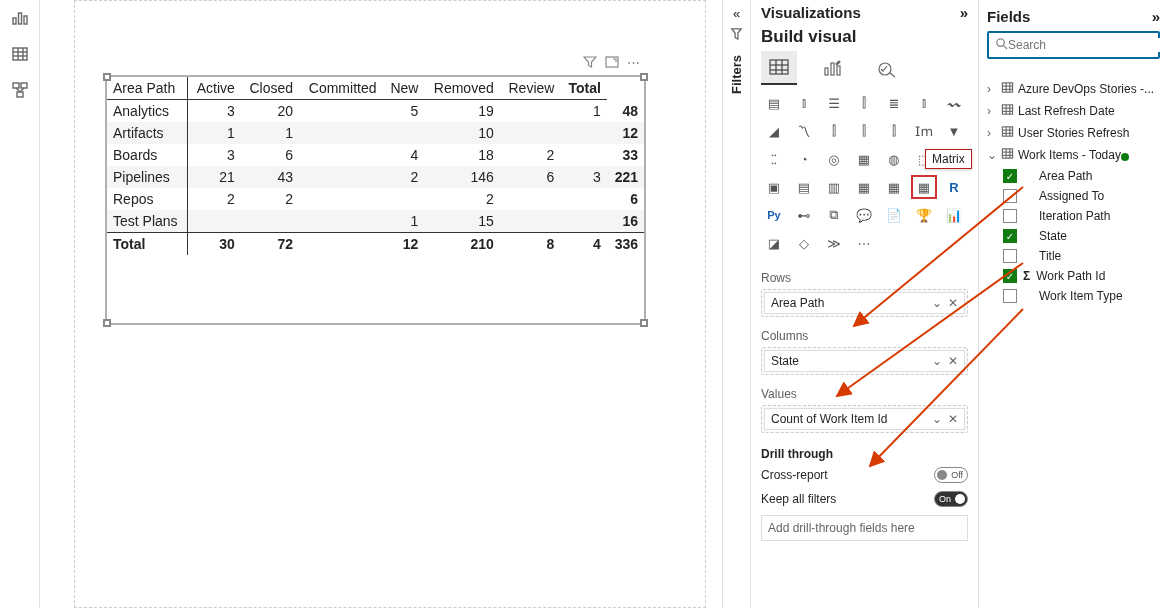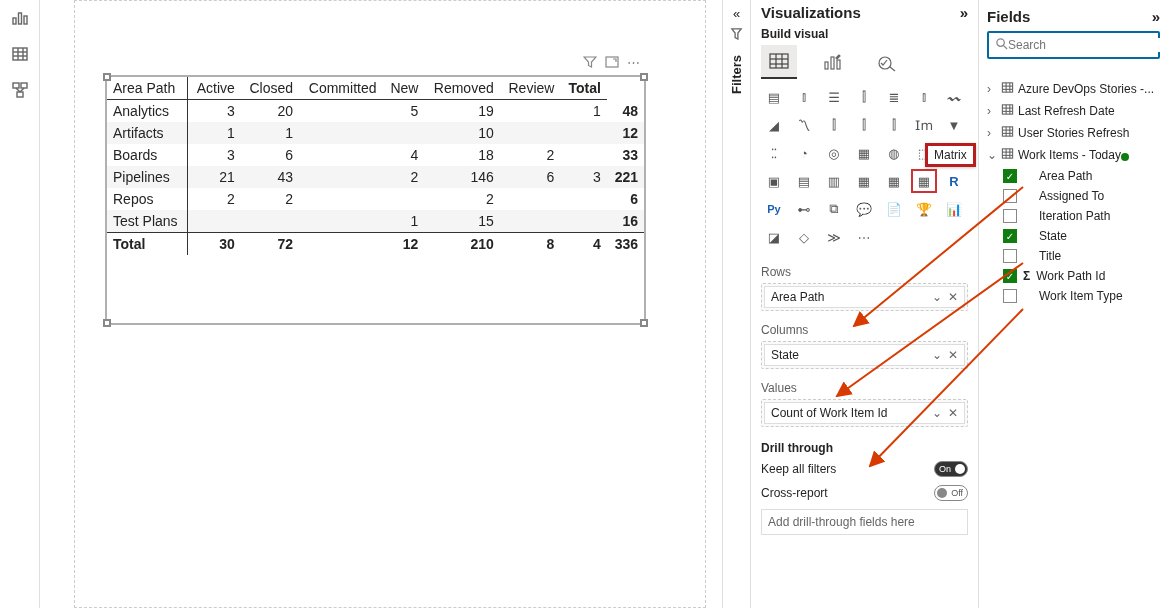--- a/index.html
+++ b/index.html
@@ -29,31 +29,31 @@
 
   
   .right { display: flex; }
   .filters-collapsed { width: 28px; border-left: 1px solid #e1dfdd; display: flex; flex-direction: column; align-items: center; padding-top: 6px; gap: 6px; }
   .filters-collapsed .chev { font-size: 13px; }
   .filters-collapsed .rot { writing-mode: vertical-rl; transform: rotate(180deg); font-weight: 600; margin-top: 6px; }
   .panel { border-left: 1px solid #e1dfdd; display: flex; flex-direction: column; }
   .viz-panel { width: 228px; padding: 0 10px 0 10px; }
   .fields-panel { width: 190px; padding: 4px 8px 0 8px; }
   .panel-header { display: flex; justify-content: space-between; align-items: center; font-size: 15px; font-weight: 600; padding: 4px 0 6px 0; }
-  .subhead { font-size: 12px; font-weight: 600; margin-bottom: 4px; }
+  .subhead { font-size: 17px; font-weight: 600; margin-bottom: 4px; }
 
   .build-tabs { display: flex; gap: 18px; margin-bottom: 6px; }
   .build-tabs .tab { width: 36px; height: 34px; display: flex; align-items: center; justify-content: center; cursor: pointer; }
   .build-tabs .tab.active { background: #edebe9; border-bottom: 2px solid #333; }
   .viz-grid { display: grid; grid-template-columns: repeat(7, 26px); gap: 4px 4px; margin-bottom: 10px; position: relative; }
   .viz-grid .v { width: 26px; height: 24px; display: flex; align-items: center; justify-content: center; cursor: pointer; font-size: 13px; color:#555; }
   .viz-grid .v.sel { border: 2px solid #c33; }
   .viz-grid .v.r { color: #1a5fb4; font-weight: bold; }
   .viz-grid .v.py { color: #1a5fb4; font-weight: bold; font-size: 11px; }
-  .viz-tooltip { position: absolute; left: 164px; top: 58px; background: #fff; border: 3px solid #b91c1c; padding: 2px 6px; box-shadow: 0 1px 3px rgba(0,0,0,.2); font-size: 12px; z-index: 10; }
+  .viz-tooltip { position: absolute; left: 164px; top: 58px; background: #fff; border: 1px solid #b91c1c; padding: 2px 6px; box-shadow: 0 1px 3px rgba(0,0,0,.2); font-size: 12px; z-index: 10; }
 
   .section-label { font-size: 12px; color: #605e5c; margin: 6px 0 4px 0; }
   .field-well { border: 1px dashed #ccc; background: #fafafa; border-radius: 2px; margin-bottom: 6px; }
   .well-item { display: flex; align-items: center; justify-content: space-between; background: #fff; border: 1px solid #ddd; margin: 2px; padding: 3px 6px; font-size: 12px; }
   .well-actions { display: flex; gap: 6px; color: #666; }
   .drill-label { font-size: 12px; font-weight: 600; margin: 8px 0 6px 0; }
   .toggle-row { display: flex; justify-content: space-between; align-items: center; font-size: 12px; margin-bottom: 8px; }
   .toggle { width: 34px; height: 16px; border-radius: 8px; border: 1px solid #888; position: relative; font-size: 9px; display:flex; align-items:center; }
   .toggle.off { justify-content: flex-end; padding-right: 4px; color:#555;}
   .toggle.off:before { content: ""; width: 10px; height: 10px; border-radius: 50%; background: #888; position: absolute; left: 2px; }
@@ -328,26 +328,26 @@
       <div class="well-item">
         <span>Count of Work Item Id</span>
         <span class="well-actions">
             <span>⌄</span>
             <span>✕</span>
           </span>
       </div>
     </div>
     <div class="drill-label">Drill through</div>
     <div class="toggle-row">
+      <span>Cross-report</span>
+      <span class="toggle off">Off</span>
+    </div>
+    <div class="toggle-row">
       <span>Keep all filters</span>
       <span class="toggle on">On</span>
-    </div>
-    <div class="toggle-row">
-      <span>Cross-report</span>
-      <span class="toggle off">Off</span>
     </div>
     <div class="drill-drop">Add drill-through fields here</div>
   </div>
 
   <div class="panel fields-panel">
     <div class="panel-header">
       <span>Fields</span>
       <span>»</span>
     </div>
     <div class="search-box">

